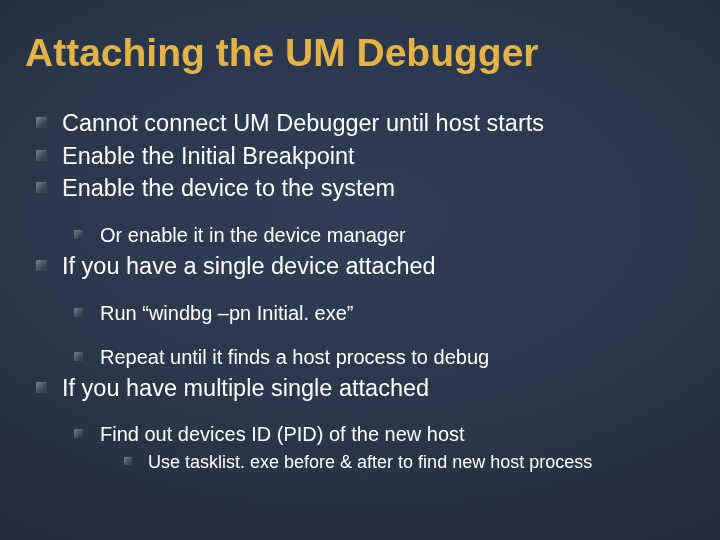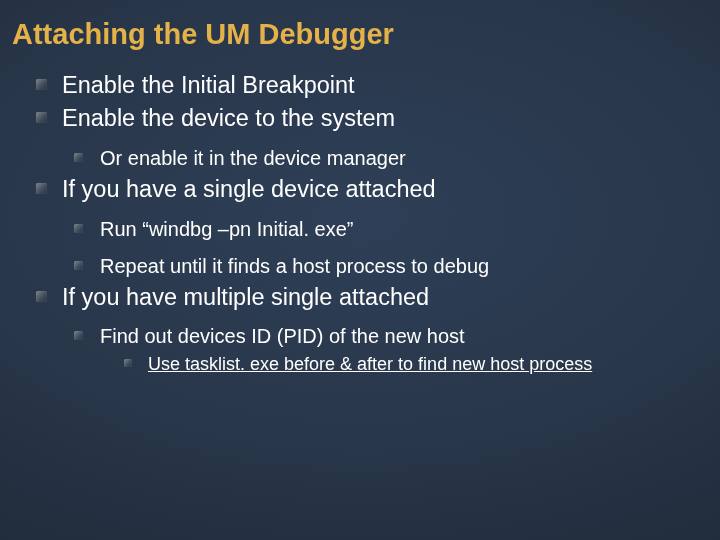--- a/index.html
+++ b/index.html
@@ -13,24 +13,24 @@
     background: radial-gradient(ellipse 140% 110% at 50% 40%, #2e3f57 0%, #283649 40%, #1d2634 80%, #171e2a 100%);
     font-family: Arial, Helvetica, sans-serif;
     color: #fff;
   }
   .slide {
     width: 100%;
     height: 100%;
     box-sizing: border-box;
   }
   .title {
-    font-size: 29px;
+    font-size: 39px;
     font-weight: bold;
     color: #e5b24a;
-    margin: 0;
+    margin: 13px;
     padding: 18px 0 0 12px;
     line-height: 1.15;
   }
   .content {
     padding: 18px 10px 0 36px;
   }
   ul {
     list-style: none;
     padding: 0;
     margin: 0;
@@ -44,29 +44,28 @@
     font-size: 23.5px;
     line-height: 1.35;
     padding-left: 26px;
     margin: 1px 0;
   }
   
   ul.l2 > li {
     font-size: 20px;
     line-height: 1.35;
     padding-left: 26px;
-    margin: 10px 0 2px 12px;
+    margin: 17px 0 2px 12px;
   }
   
   ul.l3 > li {
     font-size: 18px;
     line-height: 1.35;
     padding-left: 24px;
     margin: 2px 0 2px 24px;
-    text-decoration: underline;
   }
   .bullet {
     position: absolute;
     left: 0;
     display: inline-block;
     border-radius: 2px;
   }
   
   ul.l1 > li > .bullet {
     width: 11px;
@@ -93,20 +92,24 @@
 </style>
 </head>
 <body>
 
 <div class="slide">
   <h1 class="title">Attaching the UM Debugger</h1>
 
   <div class="content">
     <ul class="l1">
 
+      <li>
+        <span class="bullet"></span>
+        <span>Cannot connect UM Debugger until host starts</span>
+      </li>
 
       <li>
         <span class="bullet"></span>
         <span>Enable the Initial Breakpoint</span>
       </li>
 
       <li>
         <span class="bullet"></span>
         <span>Enable the device to the system</span>
         <ul class="l2">

